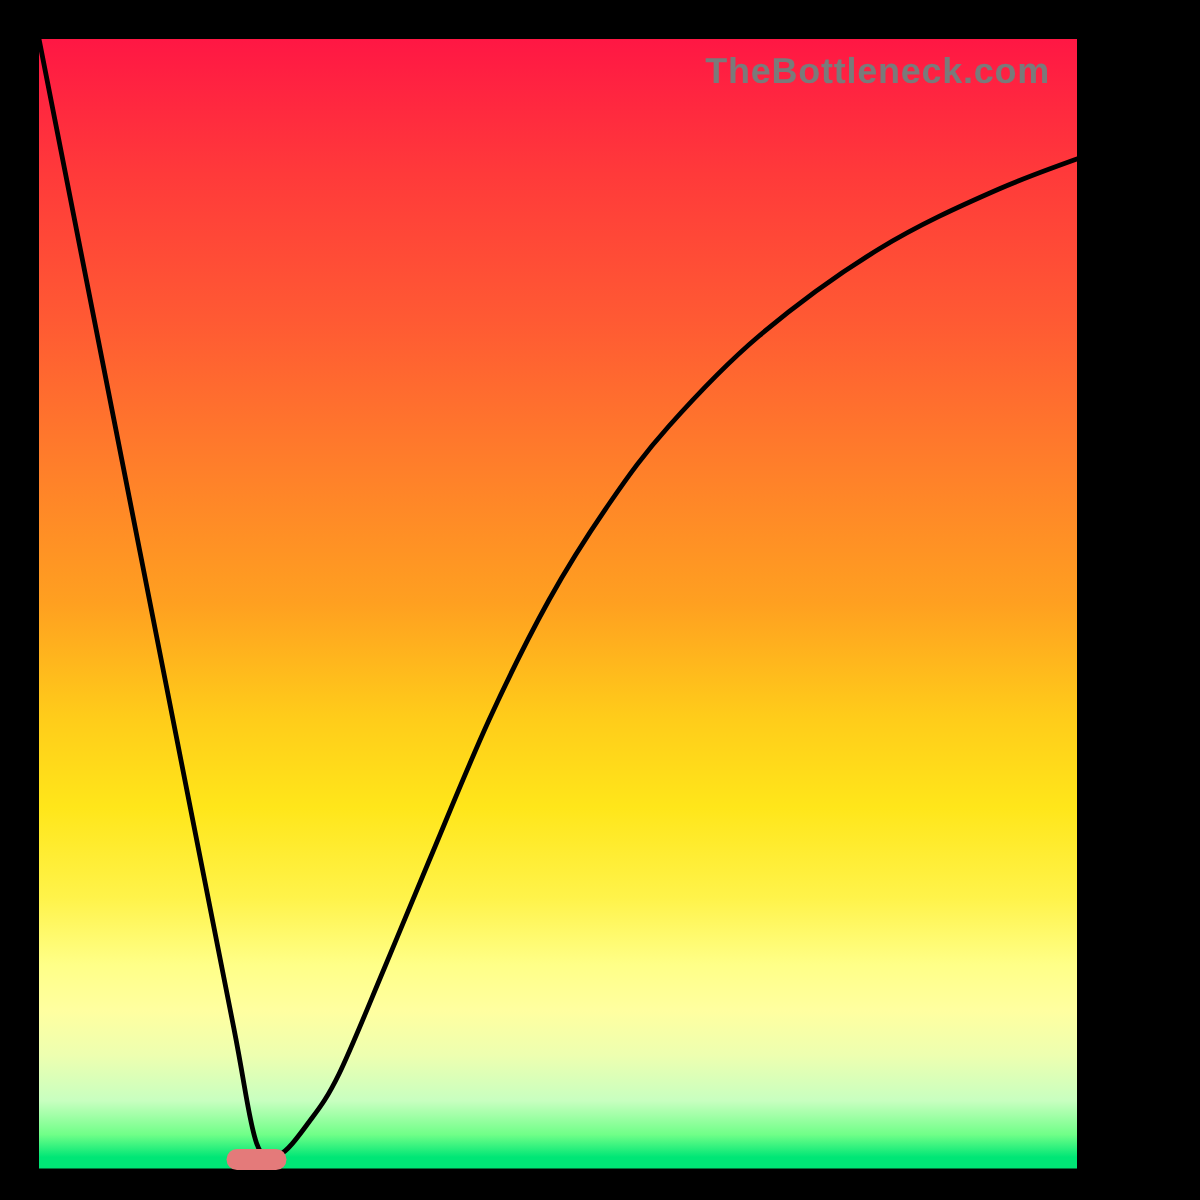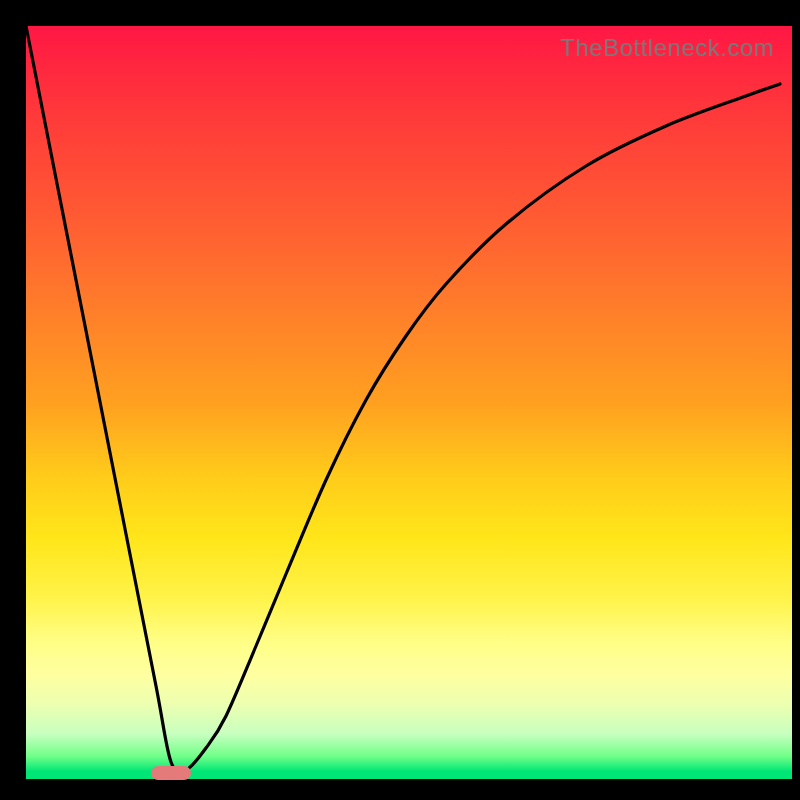--- a/index.html
+++ b/index.html
@@ -14,40 +14,41 @@
   .frame {
     position: relative;
     width: 800px;
     height: 800px;
     background: #000;
   }
   .plot-area {
     position: absolute;
     left: 26px;
     top: 26px;
-    width: 766px;
+    width: 692px;
     height: 753px;
     background: linear-gradient(
       to bottom,
       #ff1744 0%,
       #ff3a3a 12%,
       #ff5a33 25%,
       #ff7f2a 38%,
       #ffa020 50%,
       #ffcc1a 60%,
       #ffe61a 68%,
       #fff34a 76%,
       #ffff88 82%,
       #ffffa0 86%,
       #edffb0 90%,
       #c8ffc0 94%,
       #70ff88 97%,
       #00e676 99%,
       #00e676 100%
     );
+    font-weight: bold;
   }
   .watermark {
     position: absolute;
     top: 8px;
     right: 18px;
     color: #7a7a7a;
     font-size: 24px;
     letter-spacing: 0.5px;
     user-select: none;
   }

